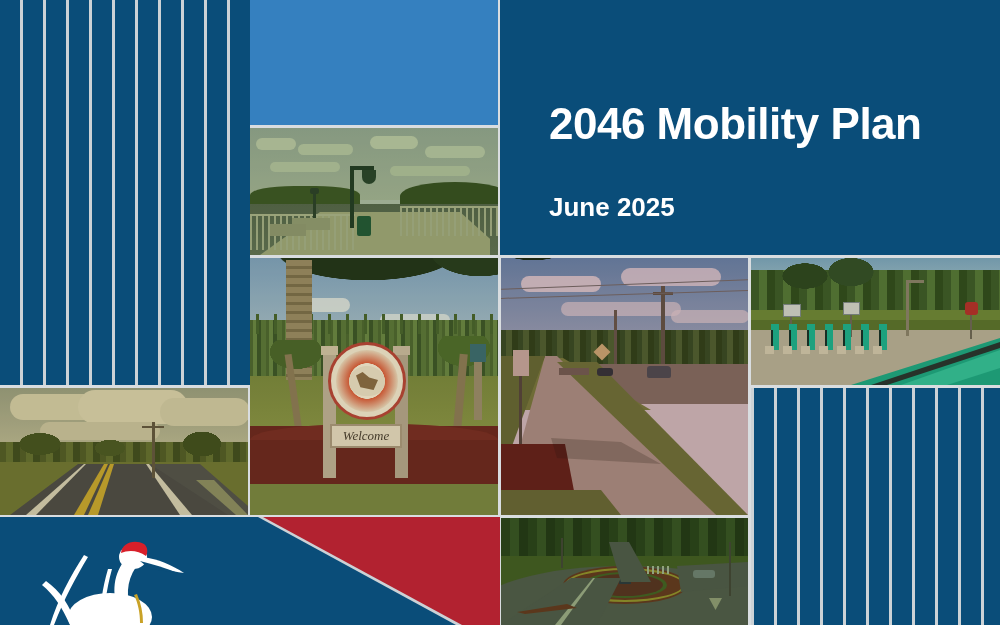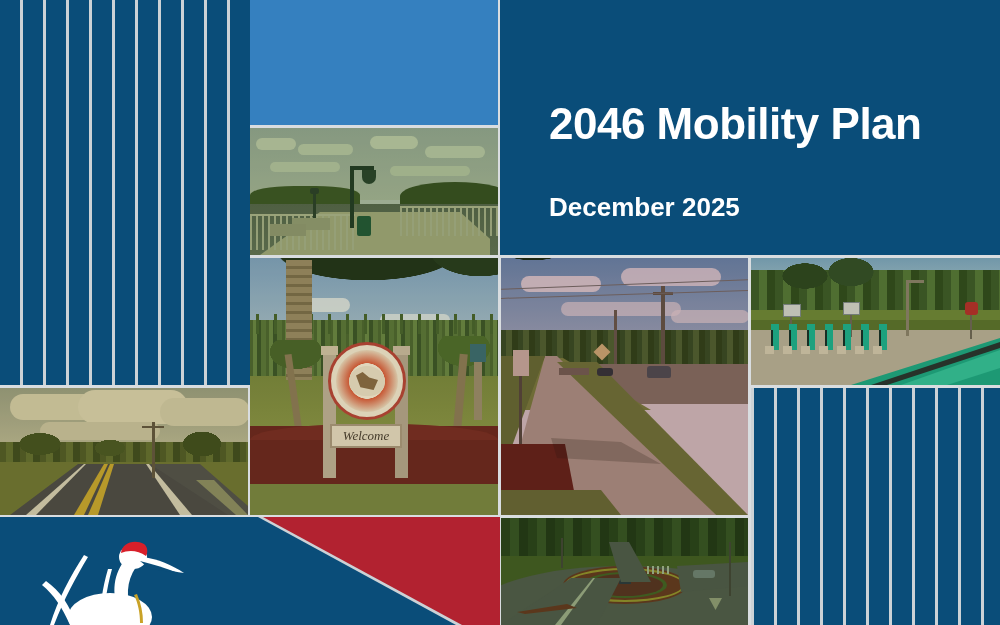--- a/index.html
+++ b/index.html
@@ -159,21 +159,21 @@
       <div style="position:absolute;left:107px;top:88px;width:14px;height:20px;background:#2f6b4a;border-radius:2px;"></div>
 
       <div style="position:absolute;left:42px;top:90px;width:38px;height:12px;background:#b9b79c;"></div>
       <div style="position:absolute;left:20px;top:96px;width:36px;height:12px;background:#b5b399;"></div>
     </div>
     <div class="tint tint-green"></div>
   </div>
 
   <div id="title-band">
     <div id="title-text">2046 Mobility Plan</div>
-    <div id="subtitle-text">December 2025</div>
+    <div id="subtitle-text">June 2025</div>
   </div>
 
   <div class="photo" style="left:250px; top:258px; width:248px; height:257px;">
     <div class="scene">
 
       <div class="sky" style="top:0; height:120px; background:linear-gradient(#7fa6cf,#b9cfe0);"></div>
       <div style="position:absolute;left:40px;top:40px;width:60px;height:14px;background:#e6eef4;border-radius:9px;opacity:.8"></div>
       <div style="position:absolute;left:130px;top:56px;width:70px;height:12px;background:#e6eef4;border-radius:9px;opacity:.75"></div>
 
       <div style="position:absolute;left:0;top:62px;width:248px;height:62px;

